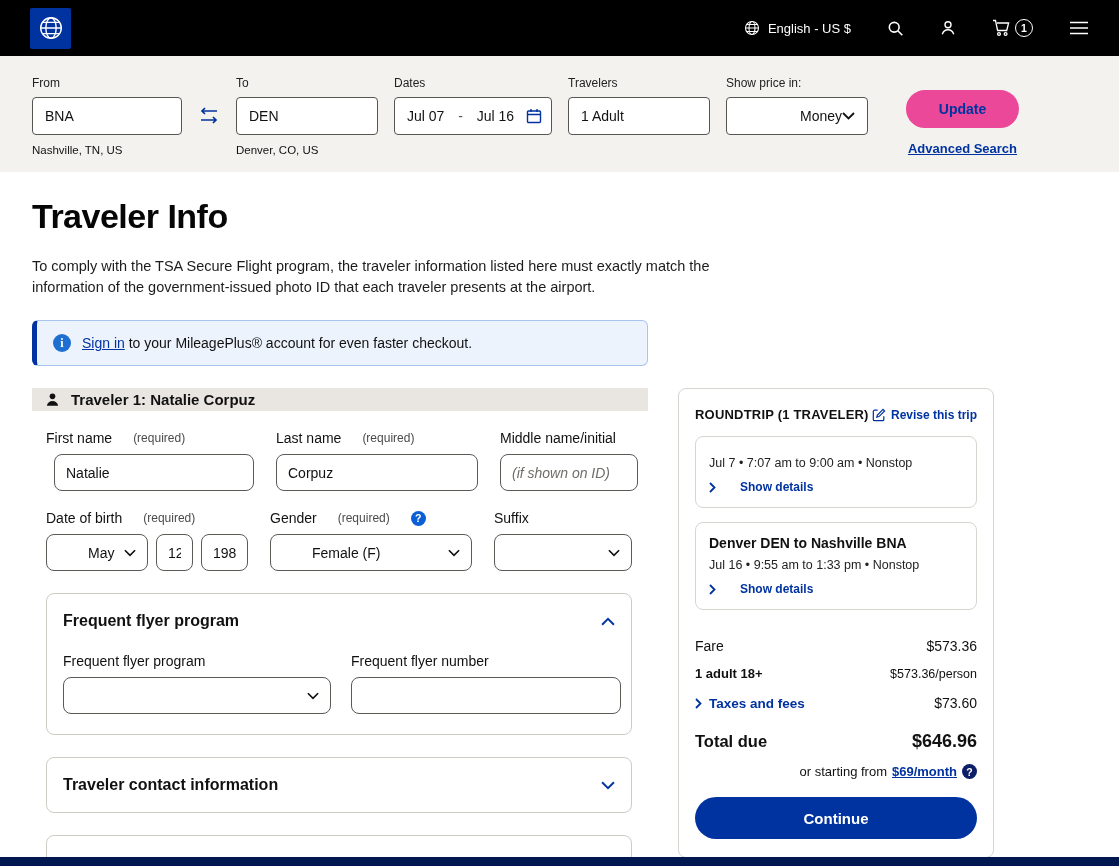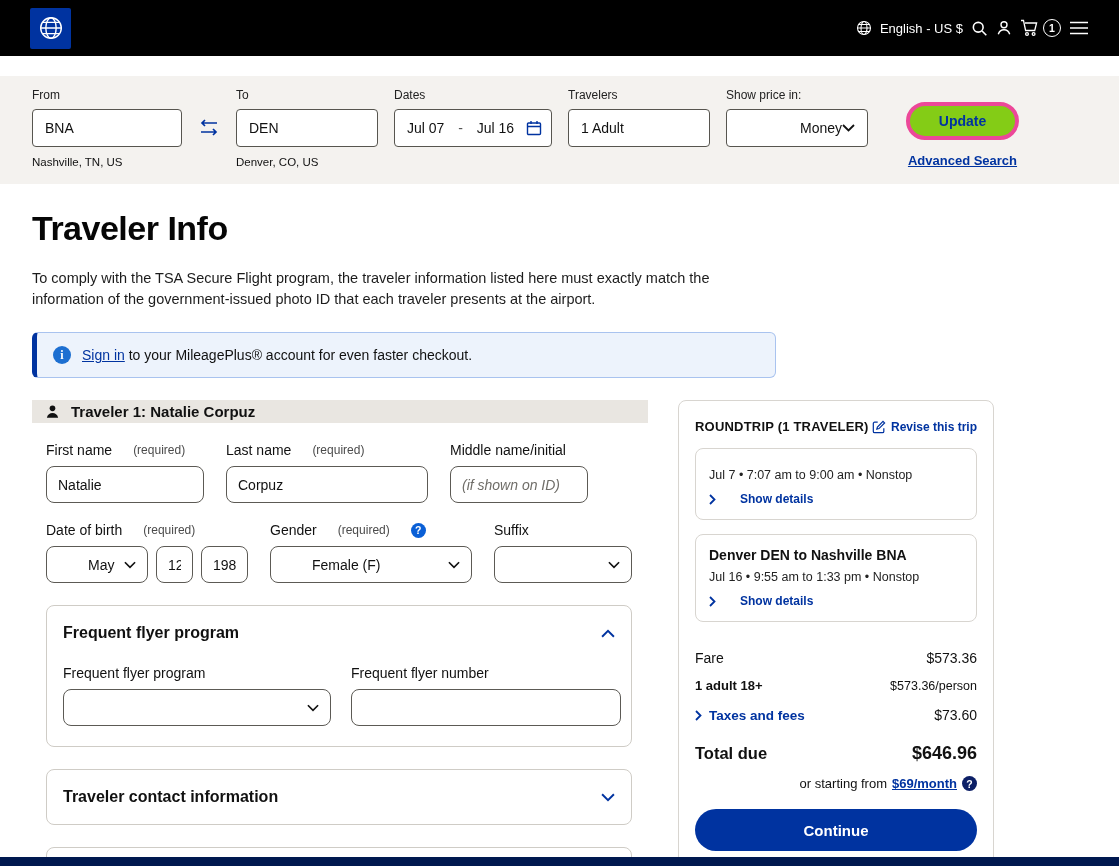--- a/index.html
+++ b/index.html
@@ -14,60 +14,60 @@
   
   .topbar {
     height: 56px; background: #000;
     display: flex; align-items: center; justify-content: space-between;
     padding: 0 30px;
   }
   .logo {
     width: 41px; height: 41px; background: #0033a0; border-radius: 2px;
     display: flex; align-items: center; justify-content: center;
   }
-  .topbar-right { display: flex; align-items: center; gap: 8px; color: #fff; }
+  .topbar-right { display: flex; align-items: center; gap: 36px; color: #fff; }
   .lang { display: flex; align-items: center; gap: 8px; font-size: 13px; cursor: pointer; }
   .icon-btn { display: flex; align-items: center; cursor: pointer; }
   .cart { display: flex; align-items: center; cursor: pointer; }
   .badge {
     width: 18px; height: 18px; border: 1.5px solid #fff; border-radius: 50%;
     font-size: 10.5px; font-weight: 700; color: #fff;
     display: flex; align-items: center; justify-content: center; margin-left: 3px;
   }
   
   .searchbar {
-    background: #f4f2ef; padding: 12px 32px 16px;
-    display: flex; gap: 16px; align-items: flex-start; margin-top: 20px;
+    background: #f4f2ef; padding: 20px 32px 16px;
+    display: flex; gap: 16px; align-items: flex-start;
   }
   .field { display: flex; flex-direction: column; }
   .field-label { font-size: 12px; color: #222; margin-bottom: 7px; }
   .sinput {
     height: 38px; border: 1px solid #57554f; border-radius: 4px; background: #fff;
     font-size: 14px; color: #111; display: flex; align-items: center; padding: 0 12px;
   }
   .sub { font-size: 11.5px; color: #111; margin-top: 9px; }
   .w-from { width: 150px; } .w-to { width: 142px; } .w-dates { width: 158px; }
   .w-trav { width: 142px; } .w-price { width: 142px; }
   .swap { margin-top: 30px; display: flex; align-items: center; cursor: pointer; }
   .dates-input { justify-content: space-between; padding-right: 9px; }
   .dash { color: #555; margin: 0 2px; }
   .sel { justify-content: flex-end; cursor: pointer; }
   .update-col { margin-left: auto; margin-right: 68px; display: flex; flex-direction: column; align-items: center; margin-top: 14px; }
   .update-btn {
     width: 113px; height: 38px; border: 4px solid #ec4899; border-radius: 20px;
-    background: #84cc16; color: #0033a0; font-weight: 700; font-size: 14px;
+    background: #ec4899; color: #0033a0; font-weight: 700; font-size: 14px;
     font-family: inherit; cursor: pointer;
   }
   .adv-link { margin-top: 13px; font-size: 13px; color: #0033a0; text-decoration: underline; font-weight: 600; cursor: pointer; }
   
   .main { padding: 0 32px; }
   .page-title { font-size: 34px; font-weight: 800; color: #060606; margin-top: 25px; letter-spacing: -0.5px; }
   .tsa { margin-top: 20px; font-size: 14.5px; color: #1c1c1c; line-height: 1.45; max-width: 718px; }
   .banner {
-    margin-top: 22px; width: 744px; background: #edf3fc;
+    margin-top: 22px; width: 616px; background: #edf3fc;
     border: 1px solid #a9c3ef; border-left: 5px solid #0033a0; border-radius: 6px;
     padding: 13px 16px; display: flex; gap: 11px; align-items: center; font-size: 14px; color: #111;
   }
   .info-icon {
     flex: 0 0 auto; width: 18px; height: 18px; border-radius: 50%; background: #1d6fd1; color: #fff;
     display: flex; align-items: center; justify-content: center;
     font-family: "Liberation Serif", serif; font-size: 12px; font-weight: 700;
   }
   .info-icon::after { content: "i"; }
   .banner-link { color: #0033a0; text-decoration: underline; cursor: pointer; }
@@ -81,21 +81,21 @@
   .frow { display: flex; gap: 22px; margin: 19px 16px 0 14px; }
   .fcol { display: flex; flex-direction: column; }
   .flabel { font-size: 14px; color: #111; margin-bottom: 8px; display: flex; align-items: center; gap: 21px; }
   .req { font-size: 12px; color: #4a4a4a; }
   .tinput, .fselect {
     height: 37px; border: 1px solid #5c5a55; border-radius: 8px; background: #fff;
     font-size: 14px; color: #111; padding: 0 11px; font-family: inherit;
   }
   .tinput::placeholder { font-style: italic; color: #6f6d68; }
   .fselect { display: flex; align-items: center; justify-content: space-between; cursor: pointer; padding-left: 41px; }
-  .w-200 { width: 158px; } .w-202 { width: 202px; } .w-138 { width: 138px; }
+  .w-200 { width: 200px; margin-left: 8px; } .w-202 { width: 202px; } .w-138 { width: 138px; }
   .dob-group { display: flex; gap: 8px; }
   .w-month { width: 102px; } .w-day { width: 37px; } .w-year { width: 47px; text-align: center; }
   .help-icon {
     width: 15px; height: 15px; border-radius: 50%; background: #0a5fd6; color: #fff;
     font-size: 10.5px; font-weight: 700; display: inline-flex; align-items: center; justify-content: center;
     cursor: pointer;
   }
   .help-icon::after { content: "?"; }
   .help-dark { background: #0c1f66; }
   .acc {

